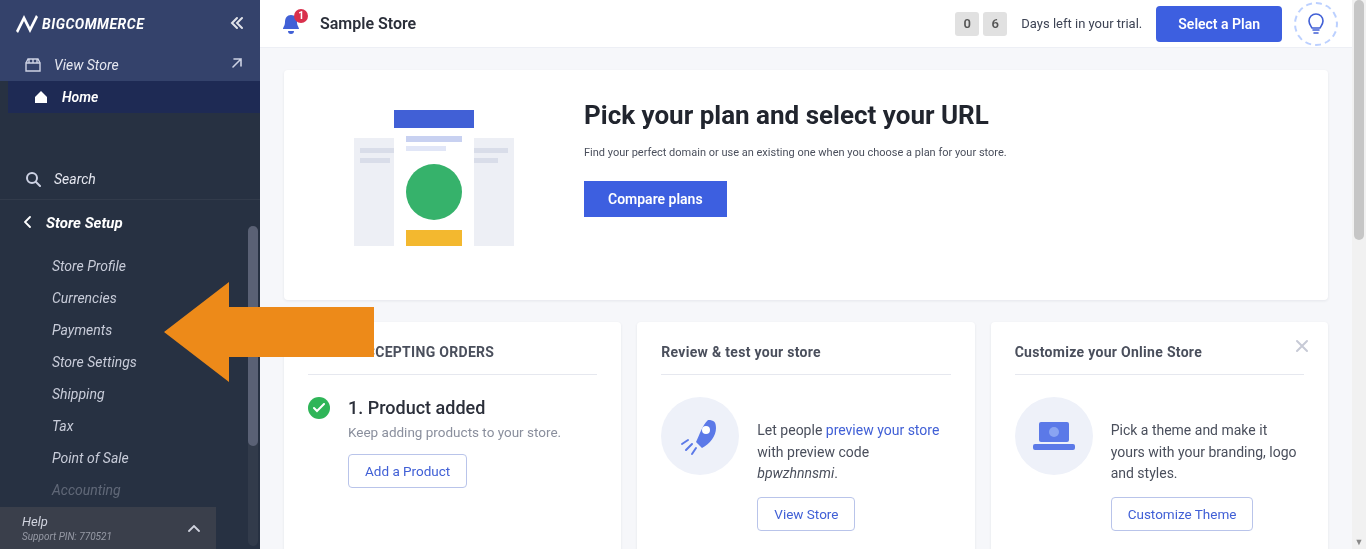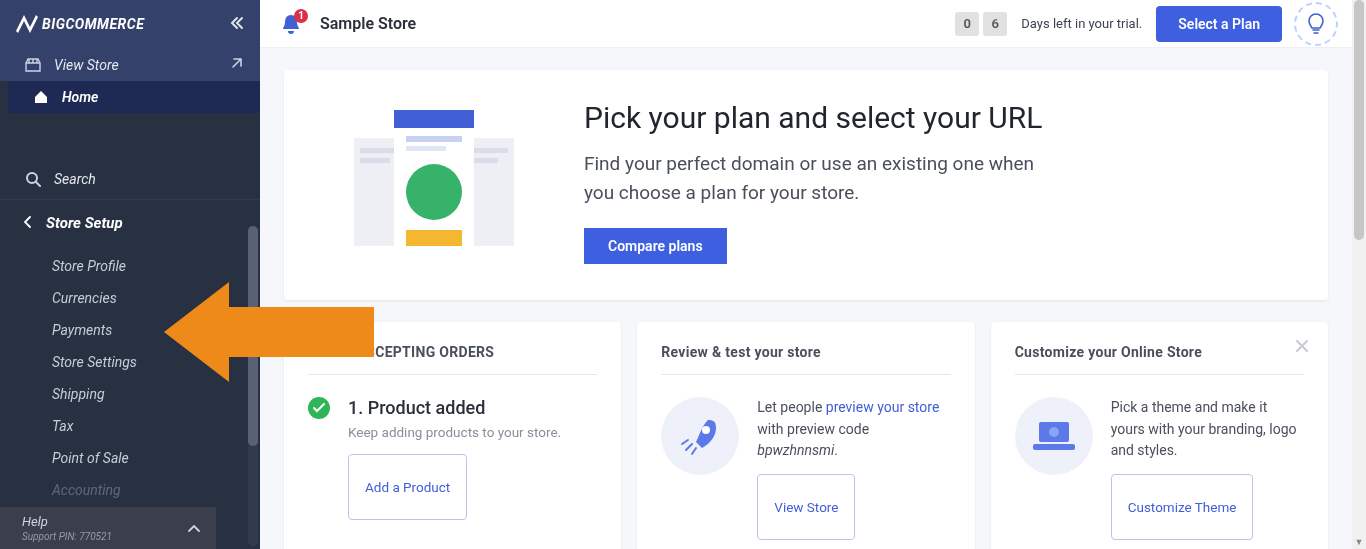--- a/index.html
+++ b/index.html
@@ -40,38 +40,38 @@
 .topbar-right { position: absolute; right: 16px; display: flex; align-items: center; gap: 14px; }
 .day-box { width: 24px; height: 24px; background: #e1e1e1; color: #555; display: flex; align-items: center; justify-content: center; font-size: 13px; font-weight: 600; border-radius: 3px; }
 .trial-text { font-size: 13px; color: #3d4354; }
 .plan-btn { background: #3d5fe0; color: #fff; padding: 10px 22px; border-radius: 4px; font-size: 14px; font-weight: 600; cursor: pointer; }
 .bulb-wrap { width: 40px; height: 40px; display: flex; align-items: center; justify-content: center; position: relative; }
 .bulb-wrap::before { content: ""; position: absolute; inset: -2px; border-radius: 50%; border: 2px dashed #7aa2ff; opacity: 0.5; }
 
 .content { padding: 22px 24px; }
 .hero-card { background: #fff; border-radius: 4px; box-shadow: 0 1px 3px rgba(30,40,70,0.08); padding: 30px 40px; display: flex; gap: 40px; margin-bottom: 22px; }
 .hero-illustration { width: 220px; height: 170px; position: relative; flex-shrink: 0; }
-.hero-text h1 { font-size: 30px; font-weight: 400; color: #21252e; margin-bottom: 14px; }
-.hero-text p { font-size: 19px; color: #4a4f5c; line-height: 1.55; margin-bottom: 20px; max-width: 460px; }
+.hero-text h1 { font-size: 26px; font-weight: 700; color: #21252e; margin-bottom: 14px; }
+.hero-text p { font-size: 11px; color: #4a4f5c; line-height: 1.55; margin-bottom: 20px; max-width: 460px; }
 .compare-btn { display: inline-block; background: #3d5fe0; color: #fff; padding: 10px 24px; border-radius: 0; font-size: 14px; font-weight: 600; cursor: pointer; }
 
 .three-col { display: flex; gap: 16px; }
 .small-card { flex: 1; background: #fff; border-radius: 4px; box-shadow: 0 1px 3px rgba(30,40,70,0.08); padding: 22px 24px 28px 24px; position: relative; }
 .small-card h3 { font-size: 14px; font-weight: 700; color: #4a4f5c; letter-spacing: 0.3px; padding-bottom: 14px; border-bottom: 1px solid #e6e8ef; margin-bottom: 22px; }
 .small-card h3.upper { text-transform: uppercase; }
 .close-x { position: absolute; top: 16px; right: 18px; color: #c7cad6; cursor: pointer; }
 
 .card-body-row { display: flex; align-items: flex-start; gap: 18px; }
 .step-title { font-size: 18px; font-weight: 500; color: #2b2f3a; margin-bottom: 6px; display: flex; align-items: center; gap: 10px; text-align: right; }
 .step-sub { font-size: 13.5px; color: #8a8f9d; margin-bottom: 14px; }
 .check-circle { width: 22px; height: 22px; background: #2fb558; border-radius: 50%; display: flex; align-items: center; justify-content: center; color: #fff; font-size: 12px; flex-shrink: 0; }
-.outline-btn { display: inline-block; border: 1px solid #b9c4ea; color: #4160d6; padding: 24px 16px; border-radius: 4px; font-size: 13.5px; cursor: pointer; }
+.outline-btn { display: inline-block; border: 1px solid #b9c4ea; color: #4160d6; padding: 8px 16px; border-radius: 4px; font-size: 13.5px; cursor: pointer; }
 
 .circle-icon { width: 78px; height: 78px; border-radius: 50%; background: #eef1f9; display: flex; align-items: center; justify-content: center; flex-shrink: 0; }
-.body-text { font-size: 14px; color: #4a4f5c; line-height: 1.55; margin-bottom: 12px; }
+.body-text { font-size: 14px; color: #4a4f5c; line-height: 1.55; margin-bottom: 12px; margin-top: 23px; }
 .body-text a { color: #4160d6; text-decoration: none; }
 .body-text i { font-style: italic; }
 
 .arrow-annot { position: absolute; left: 164px; top: 282px; z-index: 50; pointer-events: none; }
 
 .outer-scrollbar { position: absolute; right: 0; top: 0; width: 14px; height: 549px; background: #f1f1f1; }
 .outer-thumb { position: absolute; top: 0; left: 2px; right: 2px; height: 240px; background: #c6c6c6; border-radius: 5px; }
 .outer-arrow { position: absolute; left: 0; right: 0; height: 14px; display: flex; align-items: center; justify-content: center; color: #8a8a8a; font-size: 9px; }
 .outer-arrow.top { top: 0; }
 .outer-arrow.bot { bottom: 0; }

